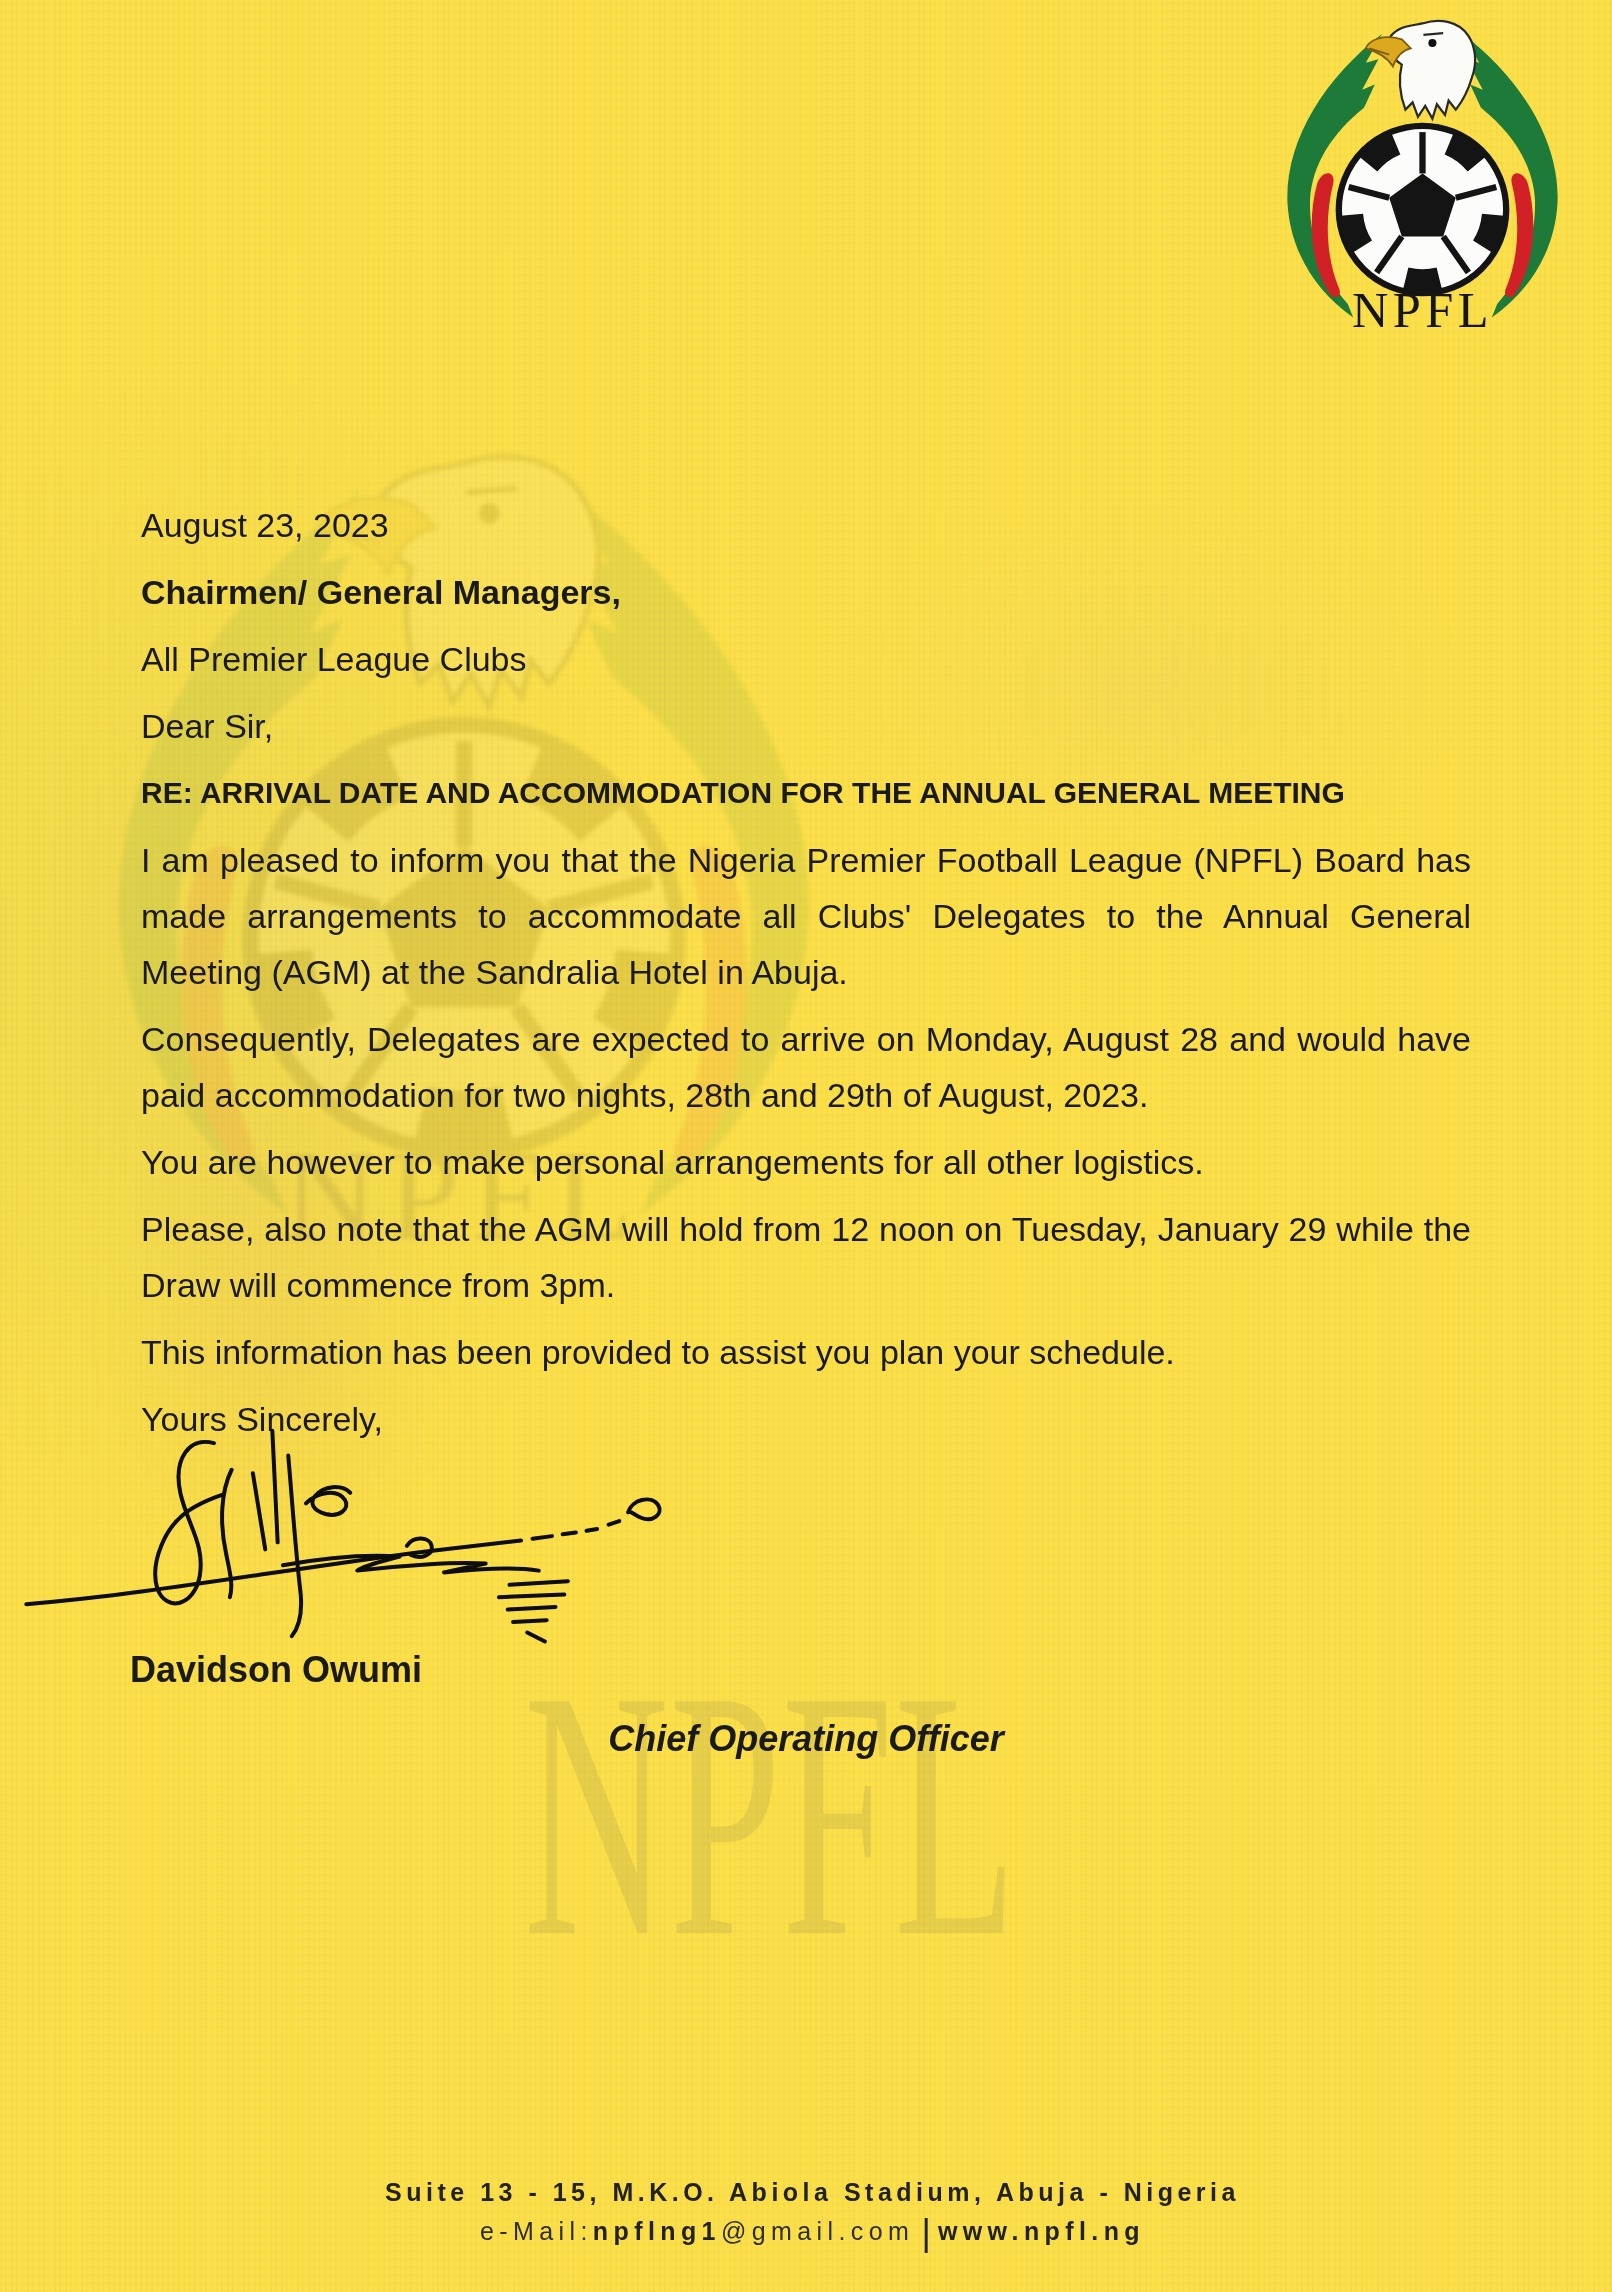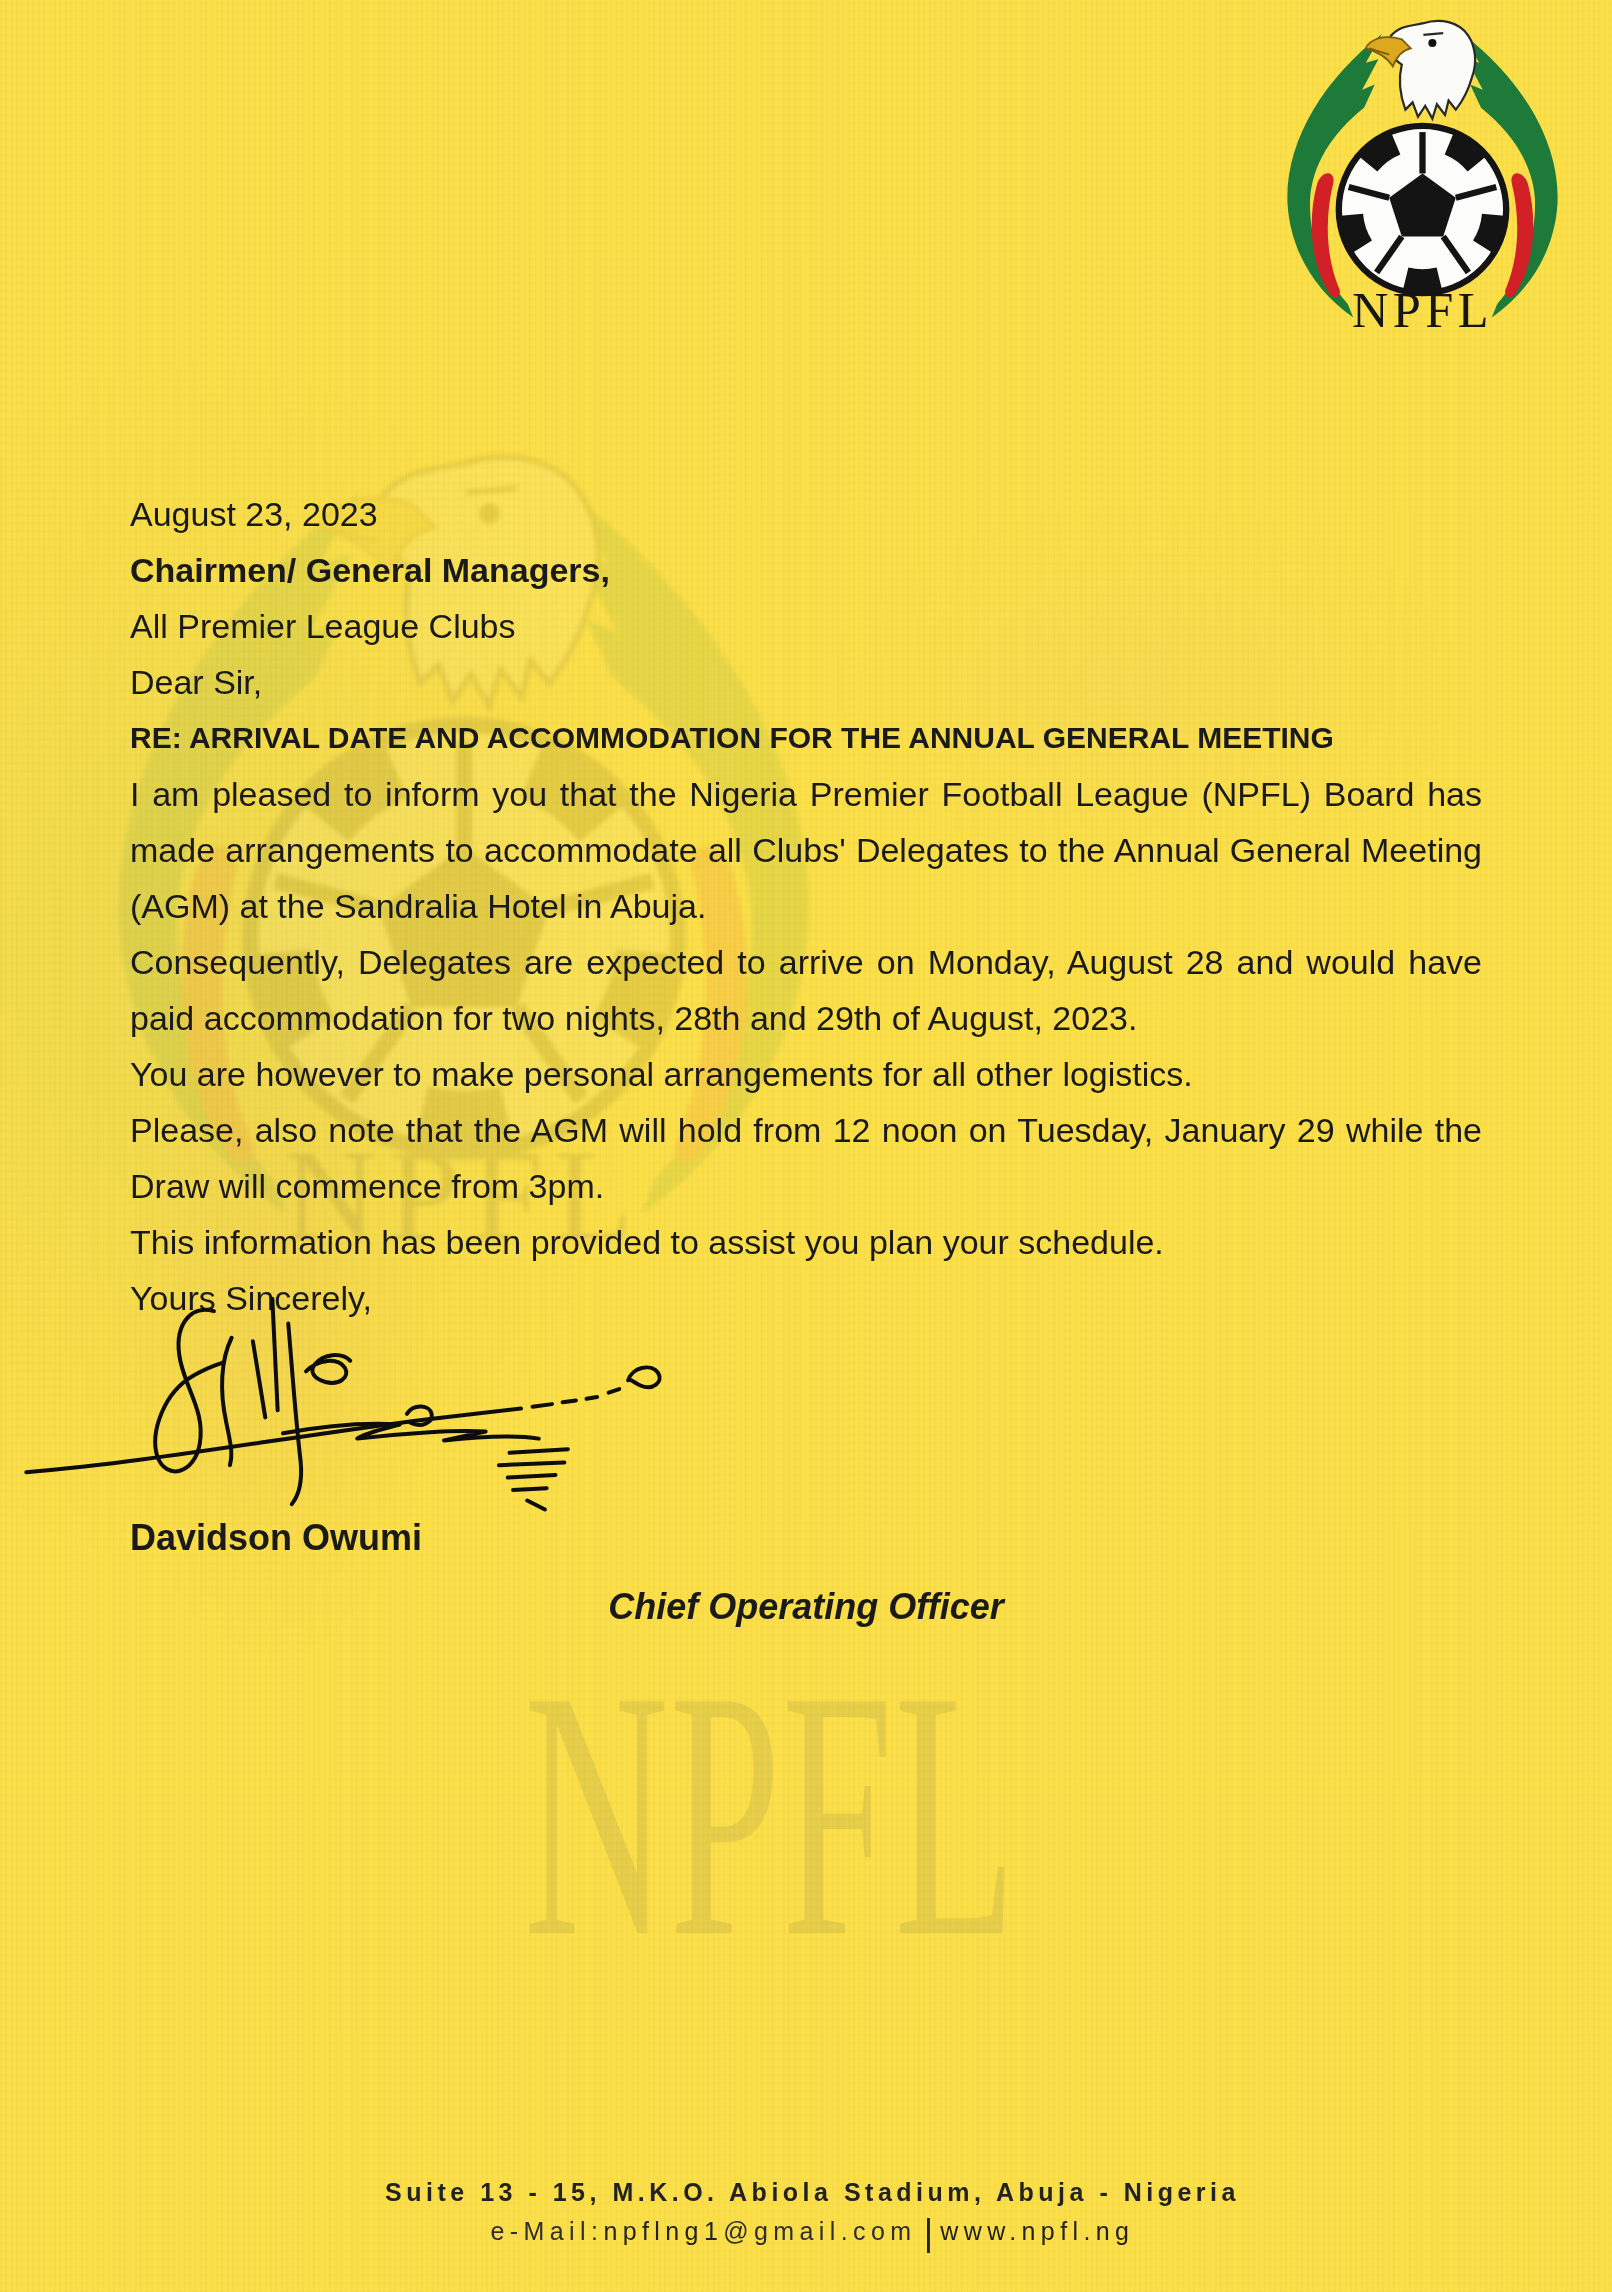--- a/index.html
+++ b/index.html
@@ -28,37 +28,37 @@
   }
   .wm-text{
     position:absolute;left:524px;top:1637px;z-index:2;pointer-events:none;
     font-family:"Liberation Serif",serif;font-size:385px;line-height:1;
     letter-spacing:1.8px;color:rgba(95,92,85,.13);
     transform:scaleX(.52) scaleY(.92);transform-origin:left top;
     white-space:nowrap;
   }
   .logo-svg{position:absolute;left:1247px;top:7.2px;width:351px;height:333px;z-index:3;}
   .content{position:relative;z-index:3;padding:486px 131px 0 130px;font-size:34px;line-height:56px;}
-  .content .block{margin:0;}
+  .content .block{margin:11px;}
   .date{margin-bottom:100px;}
   .recipient1{font-weight:bold;margin-bottom:29.6px;}
   .recipient2{margin-bottom:18px;}
   .salutation{margin-bottom:25px;}
   .subject{font-weight:bold;font-size:30px;margin-bottom:10.7px;}
   .para{text-align:justify;text-align-last:left;margin-bottom:23px;}
   .closing{margin-bottom:0;}
   .sig-area{position:relative;height:184px;}
   .sig-svg{position:absolute;left:-109px;top:-43px;width:708px;height:244px;}
   .sig-name{font-weight:bold;font-size:36px;line-height:56px;}
   .sig-role{font-weight:bold;font-style:italic;font-size:36px;line-height:56px;margin-top:12.5px;text-align:center;}
   .footer{position:absolute;left:12px;right:0;top:2178px;z-index:3;text-align:center;color:#222;}
   .footer-line1{font-weight:bold;font-size:25px;letter-spacing:4.5px;}
   .footer-line2{font-size:25px;letter-spacing:5.4px;margin-top:5.4px;}
   .footer-line2 .light{font-weight:normal;color:#2e2e2e;}
-  .footer-line2 .b{font-weight:normal;}
+  .footer-line2 .b{font-weight:bold;}
   .footer-line2 .sep{display:inline-block;font-size:36px;font-weight:400;
     vertical-align:-5.4px;margin:0 7.2px;letter-spacing:0;}
 </style>
 </head>
 <body>
 
 <div class="page">
 
   <svg class="logo-svg" viewBox="0 0 390 370" aria-hidden="true">
     <g id="emblem">

